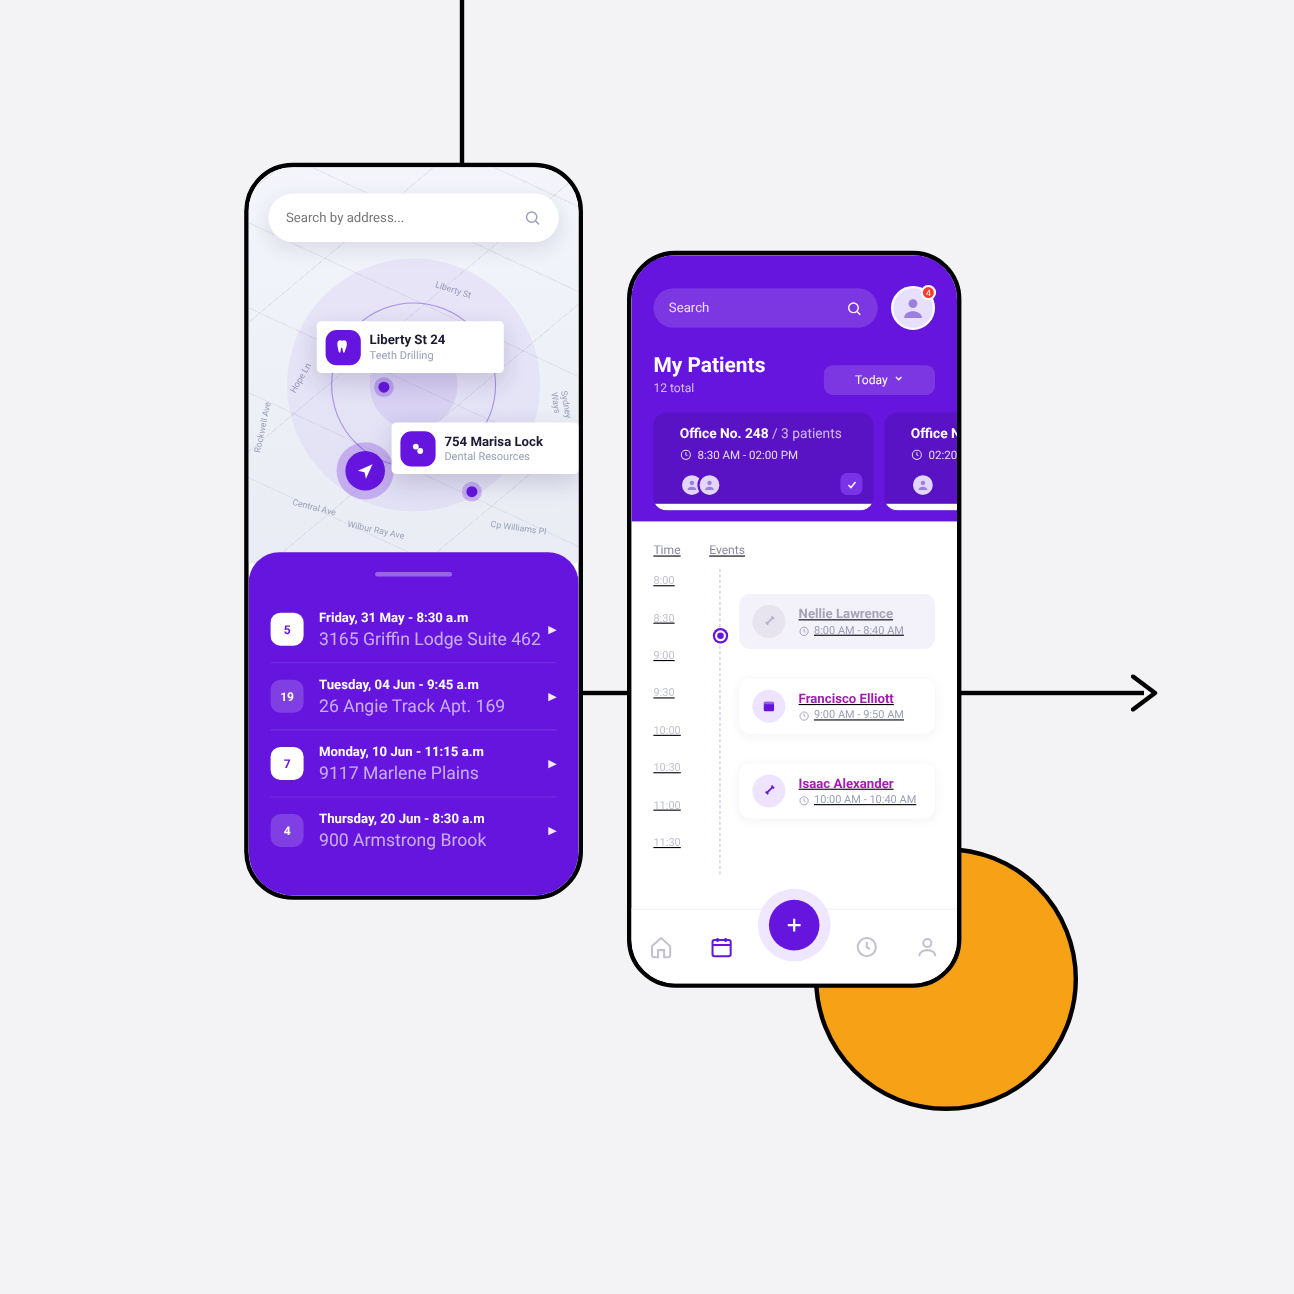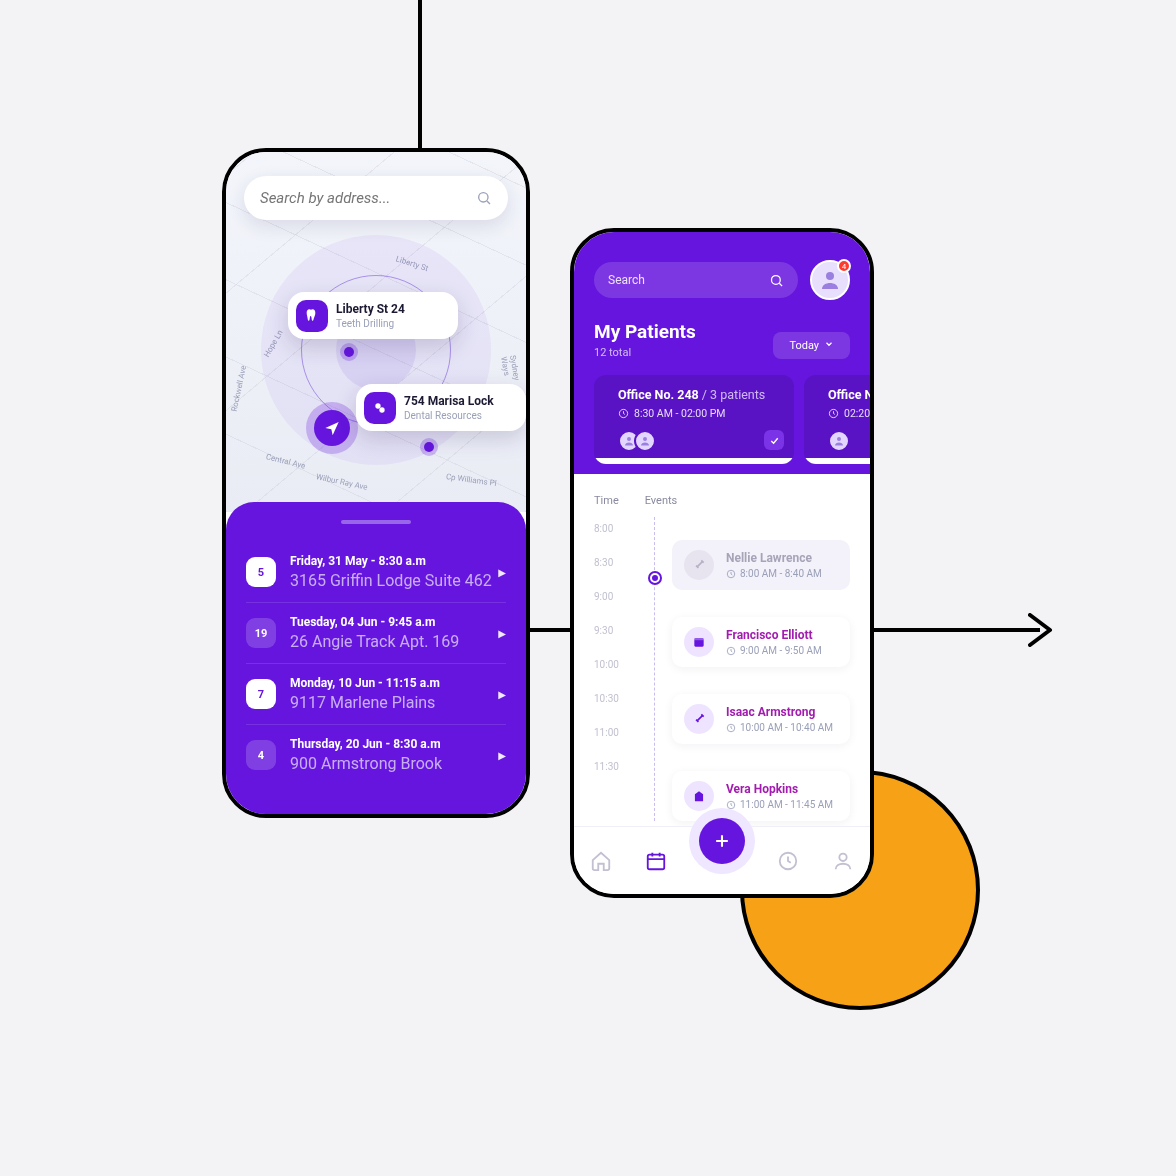--- a/index.html
+++ b/index.html
@@ -94,29 +94,28 @@
     height: 44px;
     background: #fff;
     border-radius: 22px;
     box-shadow: 0 6px 18px rgba(40,30,90,0.12);
     display: flex; align-items: center;
     padding: 0 16px;
     justify-content: space-between;
   }
   .search-pill input {
     border: none; outline: none;
-    font-size: 15px; color: #1d4ed8;
+    font-size: 12px; color: #1d4ed8;
     background: transparent;
     flex: 1;
-    font-style: italic;
   }
   .pin-card {
     position: absolute;
     background: #fff;
-    border-radius: 16px;
+    border-radius: 4px;
     box-shadow: 0 8px 22px rgba(40,30,90,0.18);
     padding: 10px 14px 10px 48px;
     min-width: 170px;
   }
   .pin-card .ico {
     position: absolute;
     left: 8px; top: 8px;
     width: 32px; height: 32px;
     border-radius: 10px;
     background: #6515dd;
@@ -202,21 +201,21 @@
     width: 14px; height: 14px; border-radius: 50%;
     background: #ff3b30; border: 2px solid #fff;
     font-size: 8px; color:#fff; display:flex; align-items:center; justify-content:center;
   }
   .title-row { display:flex; align-items:flex-end; justify-content:space-between; margin-top: 20px; }
   .title-row h1 { font-size: 19px; font-weight: 700; }
   .title-row .sub { font-size: 11px; opacity: .7; margin-top: 3px; }
   .today-btn {
     background: rgba(255,255,255,0.15);
     border-radius: 8px;
-    padding: 7px 16px;
+    padding: 7px 28px;
     font-size: 11px;
     display: flex; gap: 5px;
   }
   .office-scroller { display:flex; gap:10px; margin-top:16px;}
   .office-card {
     background: #5a12c5;
     flex: 0 0 200px;
     border-radius: 12px;
     padding: 12px 24px;
     position: relative;
@@ -232,20 +231,21 @@
   .mini-av:first-child{margin-left:0;}
   .check-badge {
     position:absolute; right:10px; bottom:14px;
     width:20px; height:20px; border-radius:6px;
     background:#7b33e8; display:flex; align-items:center; justify-content:center;
   }
 
   .timeline {
     padding: 20px 20px 90px;
     position: relative;
+    text-decoration: underline;
   }
   .tl-heads { display:flex; gap: 26px; font-size:11px; color:#8a8aa0; margin-bottom:16px;}
   .tl-body { position:relative; display:flex; }
   .hours { width: 50px; font-size:10px; color:#c1c1d0; }
   .hours div { height: 34px; }
   .rail {
     position:absolute; left: 60px; top:-6px; bottom:0;
     width:1px;
     border-left: 1px dashed #c9bdf0;
   }
@@ -565,51 +565,32 @@
               </div>
           </div>
         </div>
         <div class="event">
           <div class="eico">
               <svg width="14" height="14" viewBox="0 0 24 24" fill="currentColor">
                 <path d="M17 3l4 4-2 2-1-1-7 7 1 1-2 2-4-4 2-2 1 1 7-7-1-1 2-2z"></path>
               </svg>
             </div>
           <div>
-            <div class="name">Isaac Armstrong</div>
+            <div class="name">Isaac Alexander</div>
             <div class="time">
                 <span>
                   <svg width="10" height="10" viewBox="0 0 24 24" fill="none" stroke="currentColor" stroke-width="2">
                     <circle cx="12" cy="12" r="9"></circle>
                     <polyline points="12 7 12 12 15 14"></polyline>
                   </svg>
                 </span>
                 <span>10:00 AM - 10:40 AM</span>
               </div>
           </div>
         </div>
-        <div class="event">
-          <div class="eico">
-              <svg width="14" height="14" viewBox="0 0 24 24" fill="currentColor">
-                <path d="M5 21V9l7-5 7 5v12H5z"></path>
-              </svg>
-            </div>
-          <div>
-            <div class="name">Vera Hopkins</div>
-            <div class="time">
-                <span>
-                  <svg width="10" height="10" viewBox="0 0 24 24" fill="none" stroke="currentColor" stroke-width="2">
-                    <circle cx="12" cy="12" r="9"></circle>
-                    <polyline points="12 7 12 12 15 14"></polyline>
-                  </svg>
-                </span>
-                <span>11:00 AM - 11:45 AM</span>
-              </div>
-          </div>
-        </div>
       </div>
     </div>
   </div>
 
   <div class="tabbar">
     <div class="tab">
       <svg width="22" height="22" viewBox="0 0 24 24" fill="none" stroke="currentColor" stroke-width="2">
           <path d="M3 11l9-8 9 8v9a2 2 0 0 1-2 2h-4v-7h-6v7H5a2 2 0 0 1-2-2v-9z"></path>
         </svg>
     </div>

